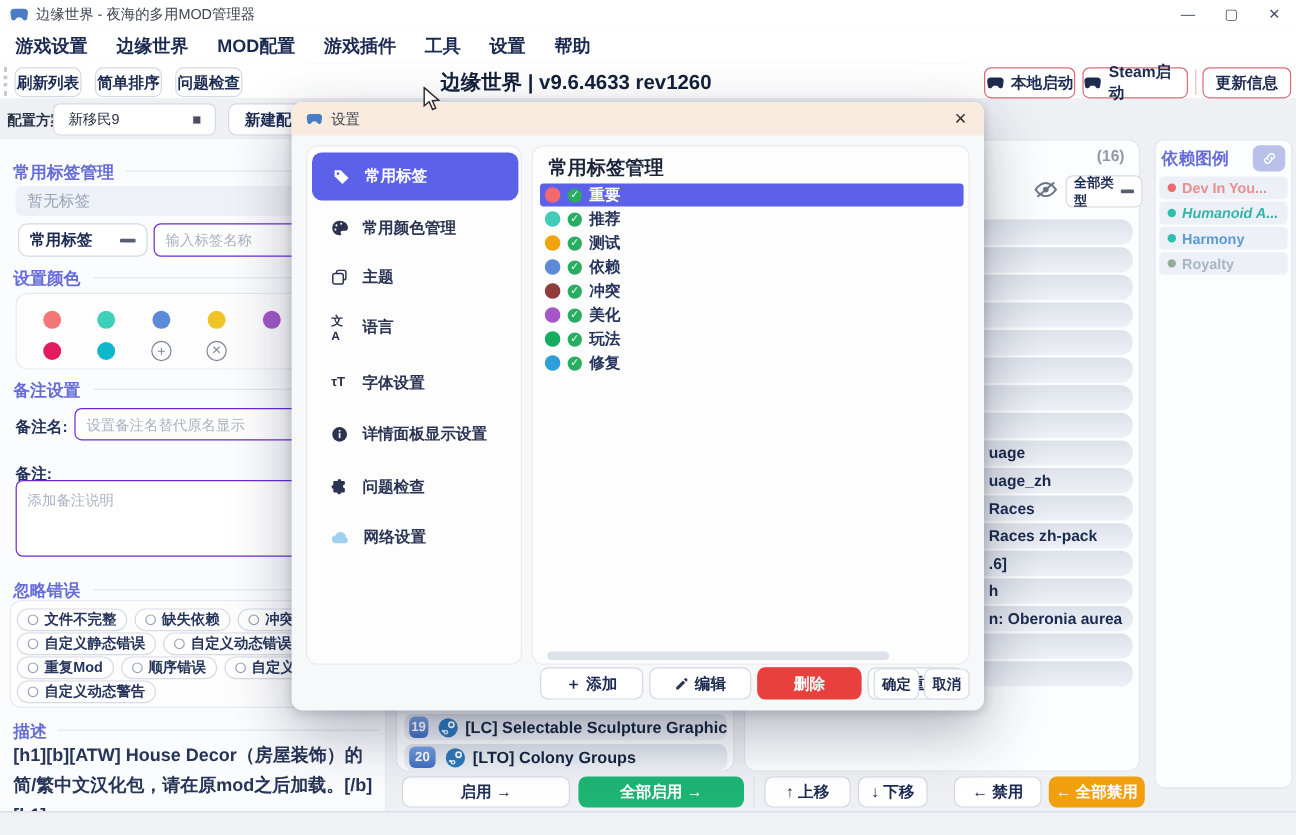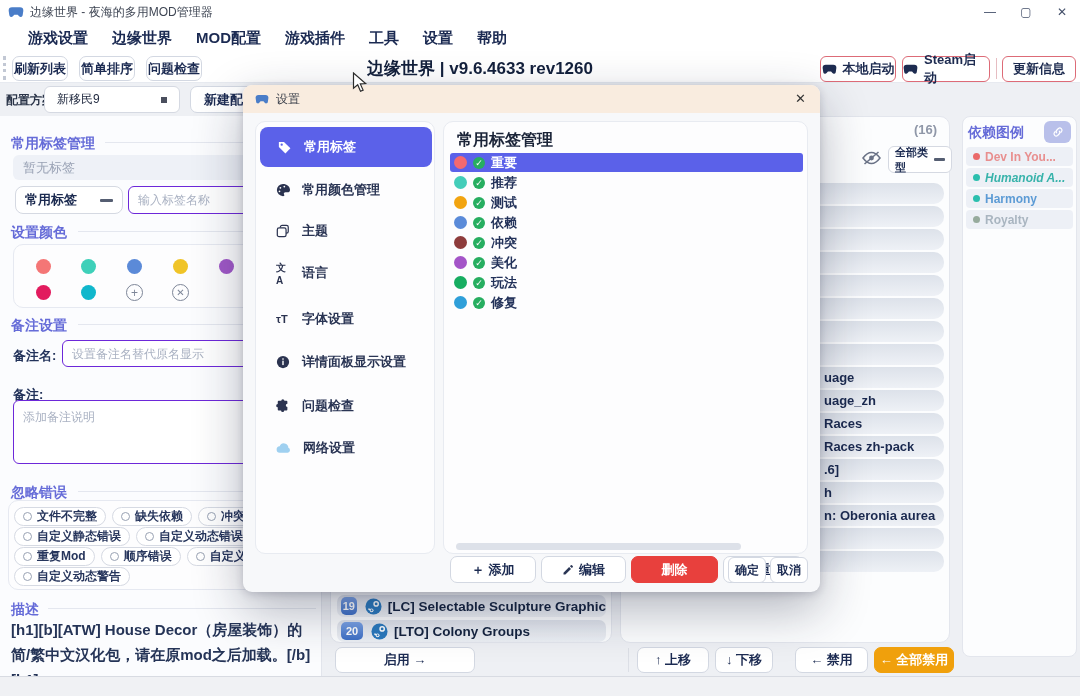--- a/index.html
+++ b/index.html
@@ -4,21 +4,21 @@
 <style>
   * { box-sizing: border-box; }
   body { margin:0; font-family:"Liberation Sans","DejaVu Sans",sans-serif; background:#d9dce2;}
   #frame { position:relative; width:1080px; height:696px; background:#eef0f4; overflow:hidden; }
   .abs { position:absolute; }
 
   
   .titlebar { position:absolute; left:0; top:0; width:1080px; height:24px; background:#fff; display:flex; align-items:center; }
   .titlebar .apptitle { font-size:12px; color:#3f4654; margin-left:6px; }
   .winbtn { position:absolute; top:0; width:36px; height:24px; display:flex; align-items:center; justify-content:center; font-size:12px; color:#44506a; cursor:default;}
-  .menubar { position:absolute; left:0; top:24px; width:1080px; height:29px; background:#fff; display:flex; align-items:center; padding-left:28px; gap:24px; }
+  .menubar { position:absolute; left:0; top:24px; width:1080px; height:29px; background:#fff; display:flex; align-items:center; padding-left:13px; gap:24px; }
   .menuitem { font-size:15px; font-weight:700; color:#1b2a52; }
   .toolbar { position:absolute; left:0; top:53px; width:1080px; height:30px; background:#fff; border-bottom:1px solid #e7eaf0; }
   .btn { display:flex; align-items:center; justify-content:center; background:#fff; border:1px solid #d3d8e2; border-radius:7px; font-size:13px; font-weight:700; color:#1c2b52; }
   .redbtn { display:flex; align-items:center; justify-content:center; gap:6px; background:#fff; border:1px solid #dd6b77; border-radius:6px; font-size:13px; font-weight:700; color:#1d2b50; }
   .handle { position:absolute; left:3px; top:56px; width:0; height:24px; border-left:3px dotted #c2c8d4; }
 
   
   .leftpanel { position:absolute; left:0; top:116px; width:322px; height:560px; background:#fbfcfe; border-right:1px solid #e2e5ec; }
   .ptitle { position:absolute; font-size:14px; font-weight:700; color:#666cd8; }
   .divline { position:absolute; height:1px; background:#e4e7ef; }
@@ -302,20 +302,21 @@
   <div class="legenditem" style="top:189px;">
     <span class="ldot" style="background: rgb(43, 191, 174);"></span>
     <span class="llbl" style="color: rgb(92, 155, 213);">Harmony</span>
   </div>
   <div class="legenditem" style="top:210px;">
     <span class="ldot" style="background: rgb(151, 171, 157);"></span>
     <span class="llbl" style="color: rgb(169, 181, 192);">Royalty</span>
   </div>
 
   <div class="btn abs" style="left:335px; top:647px; width:140px; height:26px;">启用 →</div>
+  <div class="btn abs" style="left:482px; top:647px; width:138px; height:26px; background:#1eb474; border-color:#1eb474; color:#fff;">全部启用 →</div>
   <div class="abs" style="left:628px; top:648px; width:1px; height:24px; background:#dcdfe6;"></div>
   <div class="btn abs" style="left:637px; top:647px; width:72px; height:26px;">↑ 上移</div>
   <div class="btn abs" style="left:715px; top:647px; width:58px; height:26px;">↓ 下移</div>
   <div class="btn abs" style="left:795px; top:647px; width:73px; height:26px;">← 禁用</div>
   <div class="btn abs" style="left:874px; top:647px; width:80px; height:26px; background:#f0a00c; border-color:#f0a00c; color:#fff;">← 全部禁用</div>
 
   <div class="abs" style="left:0; top:676px; width:1080px; height:20px; background:#f0f1f4; border-top:1px solid #d8dbe2;"></div>
 
   <div class="dialog">
     <div class="dlghead">

